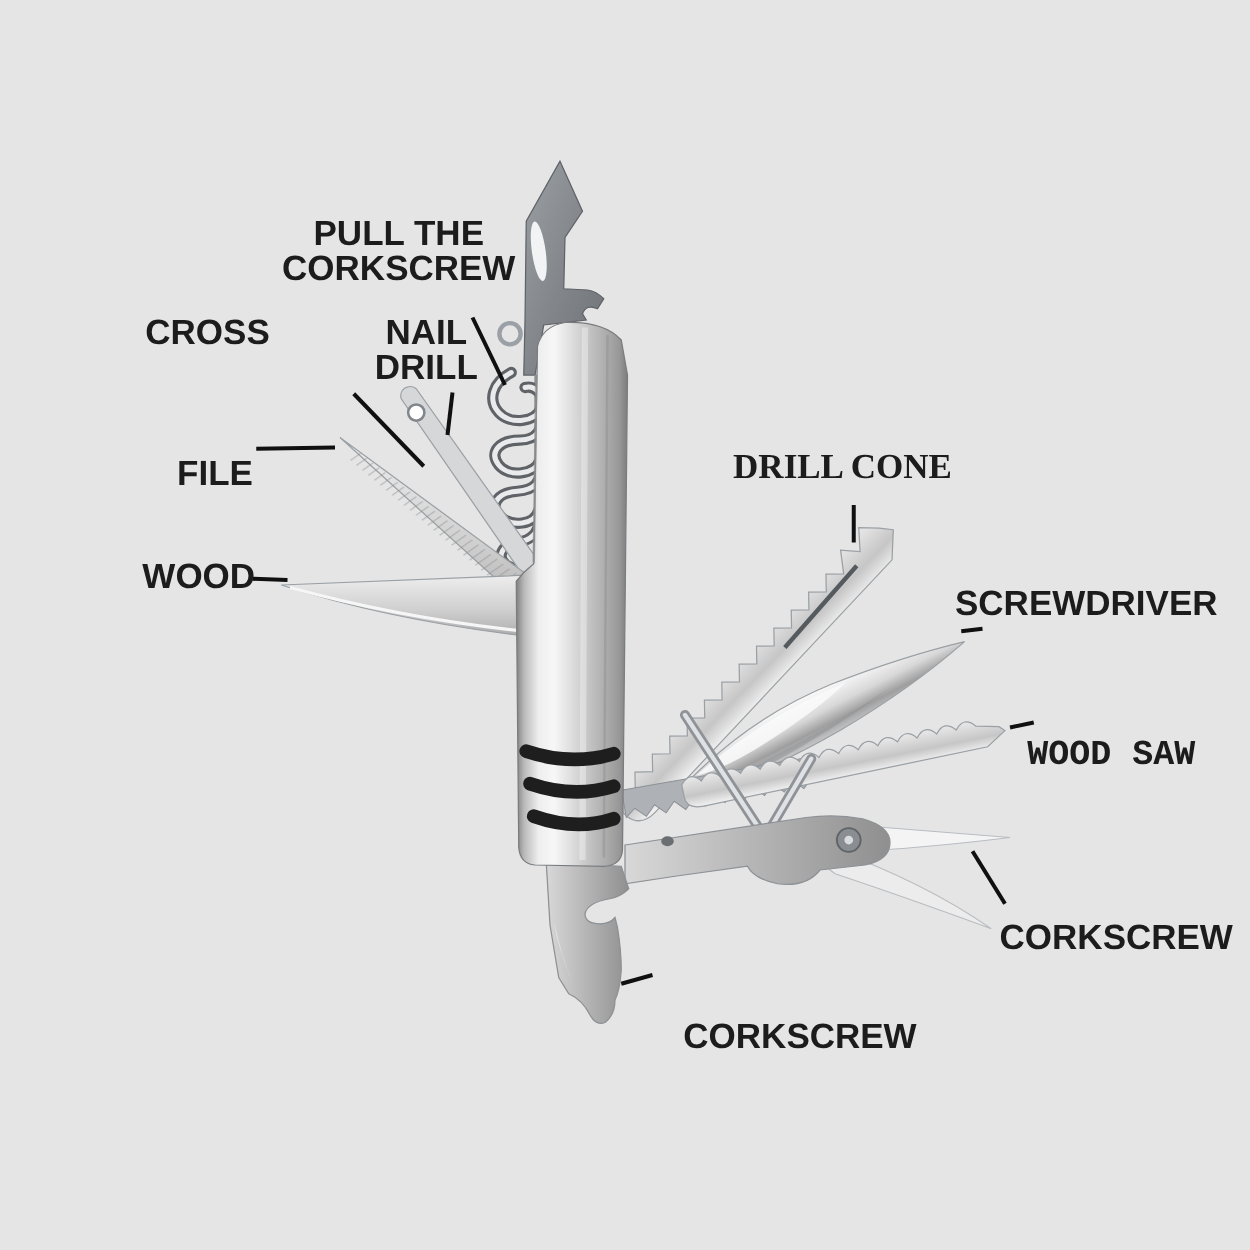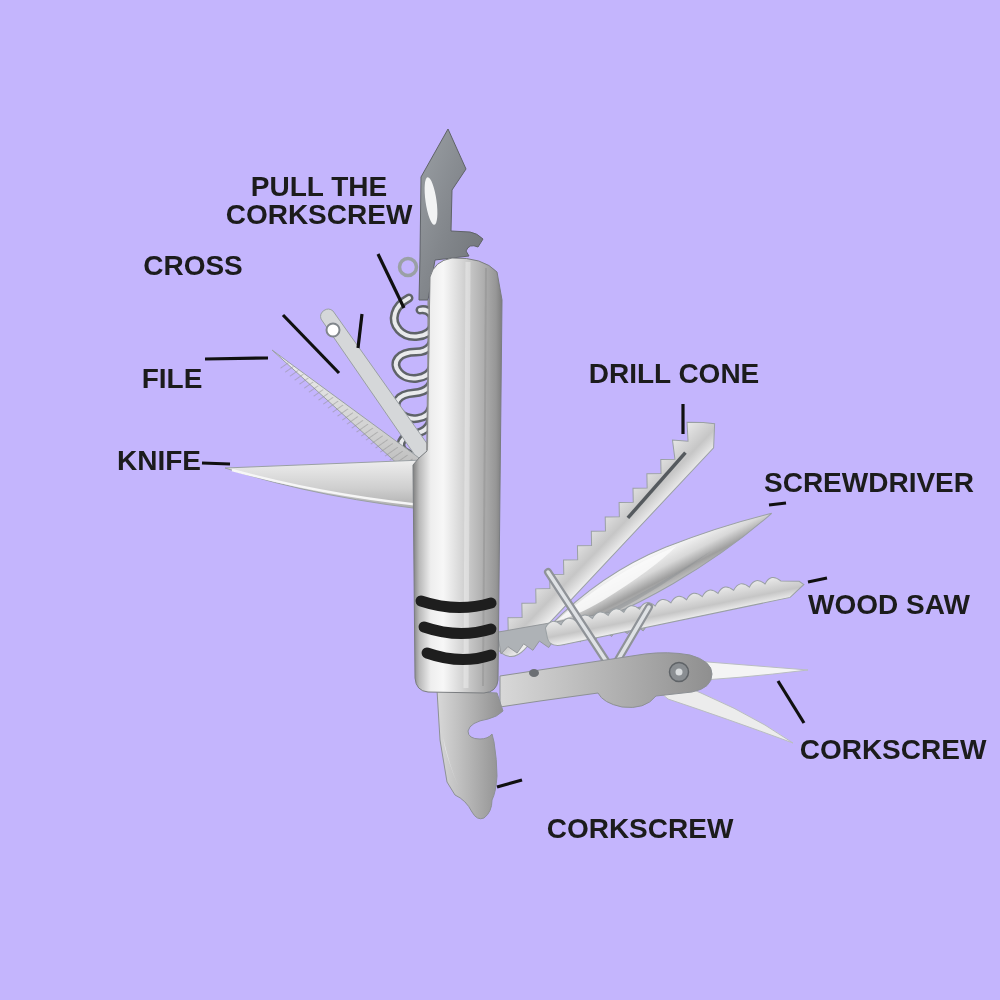--- a/index.html
+++ b/index.html
@@ -1,18 +1,18 @@
 <!DOCTYPE html>
 <html><head>
 <meta charset="utf-8">
 <style>
   html,body{margin:0;padding:0;}
   body{background:#ffffff;font-family:"Liberation Sans",sans-serif;}
   .stage{
-    position:relative;width:1000px;height:1000px;background:#c4b5fd;overflow:hidden;
+    position:relative;width:1000px;height:1000px;background:#e5e5e5;overflow:hidden;
   }
   .stage svg{position:absolute;left:0;top:0;}
   .label{
     position:absolute;transform:translateX(-50%);
     font-weight:700;font-size:28px;line-height:1.0;letter-spacing:0px;
     color:#1c1c1c;text-align:center;white-space:nowrap;
   }
   .label span{display:block;}
 </style>
 </head>
@@ -149,32 +149,36 @@
       <line x1="778" y1="681" x2="804" y2="723"></line>
       <line x1="497" y1="787" x2="522" y2="780"></line>
     </g>
   </svg>
 
   <div class="label" style="left:319px;top:173px;">
     <span>PULL THE</span>
     <span>CORKSCREW</span>
   </div>
 
-  <div class="label" style="left:193px;top:252px;">
+  <div class="label" style="left:166px;top:252px;">
     <span>CROSS</span>
   </div>
 
+  <div class="label" style="left:341px;top:252px;">
+    <span>NAIL</span>
+    <span>DRILL</span>
+  </div>
 
   <div class="label" style="left:172px;top:345px;margin-top:20px;">FILE</div>
 
-  <div class="label" style="left:159px;top:447px;">KNIFE</div>
+  <div class="label" style="left:159px;top:447px;">WOOD</div>
 
-  <div class="label" style="left:674px;top:360px;">DRILL CONE</div>
+  <div class="label" style="left:674px;top:360px;font-family:Liberation Serif, serif;">DRILL CONE</div>
 
   <div class="label" style="left:869px;top:469px;">SCREWDRIVER</div>
 
-  <div class="label" style="left:889px;top:591px;">WOOD SAW</div>
+  <div class="label" style="left:889px;top:591px;font-family:Liberation Mono, monospace;">WOOD SAW</div>
 
   <div class="label" style="left:893px;top:736px;">CORKSCREW</div>
 
   <div class="label" style="left:640px;top:815px;">CORKSCREW</div>
 
 </div>
 
 </body></html>

